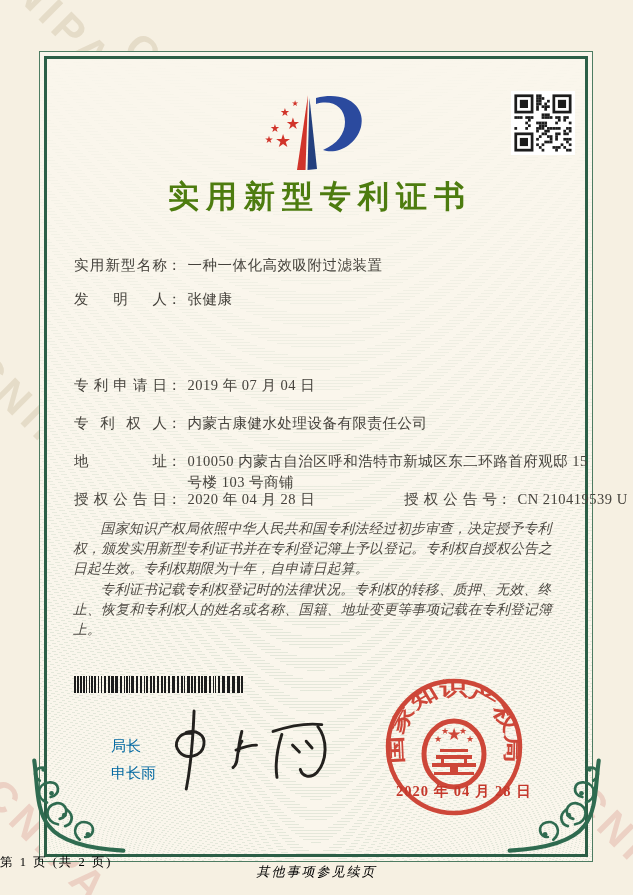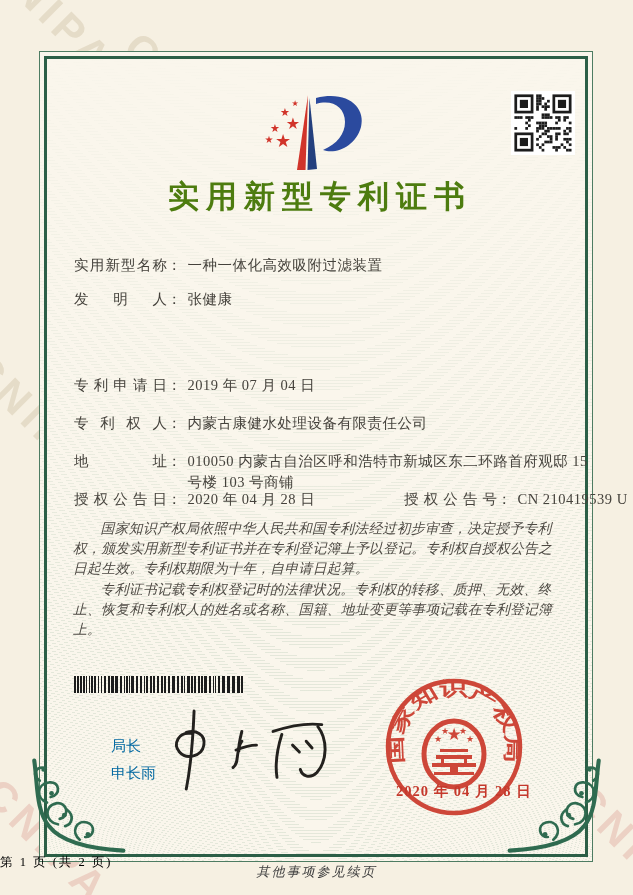--- a/index.html
+++ b/index.html
@@ -39,21 +39,21 @@
   .paras p{margin:0; text-indent:2em; font-size:13.8px; line-height:20.2px;
            font-style:italic; color:#4e4a44; letter-spacing:0.3px;}
   .barcode{position:absolute; left:74px; top:676px;}
   .signer{position:absolute; left:80px; top:733px; font-size:15px; line-height:27px; color:#0369a1;margin-left:31px;}
   .signature{position:absolute; left:158px; top:706px;}
   .seal{position:absolute; left:383px; top:676px; opacity:0.93;}
   .seal-date{position:absolute; left:396px; top:782px; font-size:14.5px; color:#c5392c;
              letter-spacing:1px; white-space:nowrap; font-weight:bold;}
   .page-num{position:absolute; left:0; right:0; top:854px; text-align:left; font-size:12.5px; color:#000000; letter-spacing:2px;}
   .bottom-note{position:absolute; left:0; right:0; top:863px; text-align:center;
-               font-size:13px; font-style:italic; color:#404040; letter-spacing:2px;}
+               font-size:13px; font-style:italic; color:#000000; letter-spacing:2px;}
   .orn{position:absolute; width:100px; height:100px; top:757px;}
   .orn.left{left:27px;}
   .orn.right{right:27px; transform:scaleX(-1);}
 </style>
 </head>
 <body>
 
 <div class="page">
 
   <div class="wm" style="left:-28px; top:-12px;">CNIPA</div>

